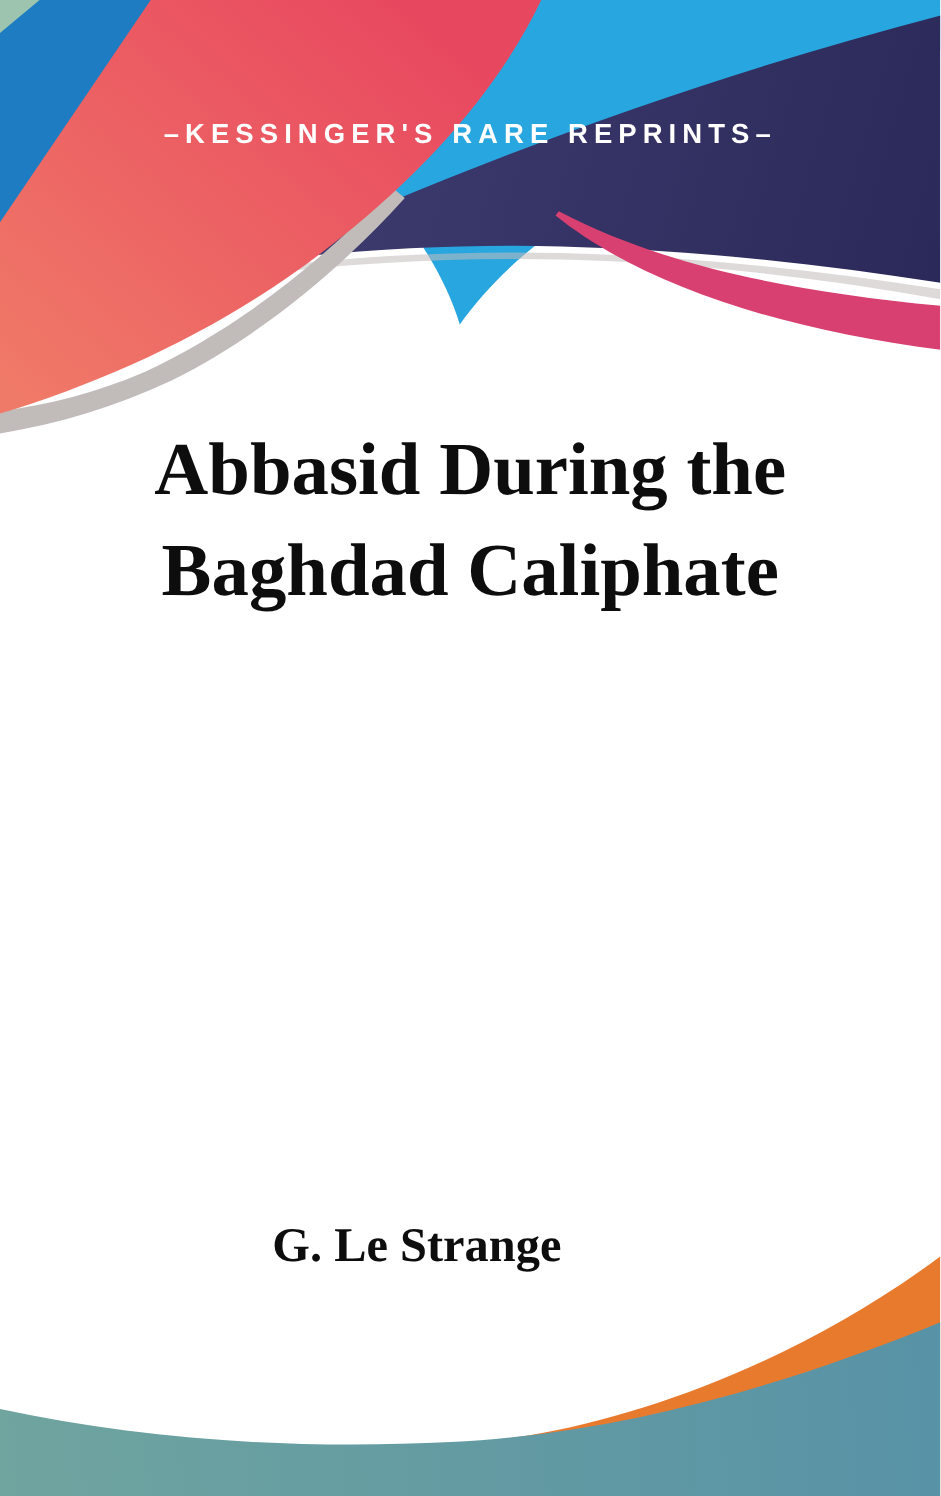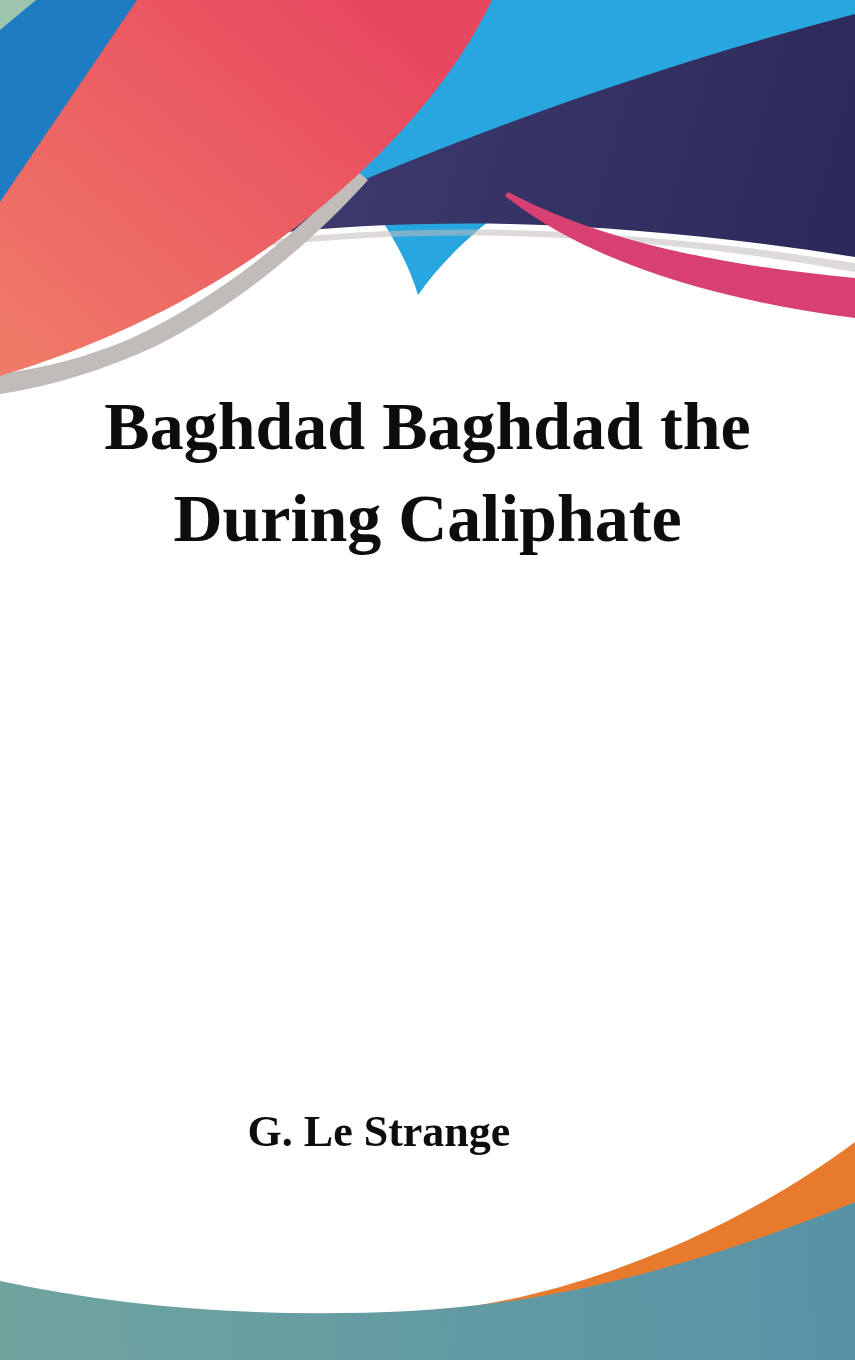--- a/index.html
+++ b/index.html
@@ -95,21 +95,22 @@
 
     <path d="M33,0 L137,0 L0,202 L0,28 Z" fill="#1e7dc2"></path>
 
     <path d="M0,0 L36,0 L0,30 Z" fill="#9cc4ae"></path>
 
     <path d="M855,1142 C740,1228 600,1285 480,1305 C410,1316 350,1320 295,1319 L295,1360 L855,1360 Z" fill="#e87a2e"></path>
 
     <path fill="url(#tealGrad)" d="M0,1281 C130,1309 270,1318 410,1311 C570,1303 720,1257 855,1202 L855,1360 L0,1360 Z"></path>
   </svg>
 
+  <div class="banner-text">–KESSINGER'S RARE REPRINTS–</div>
 
   <div class="title-block">
-    <div>Baghdad Baghdad the</div>
-    <div>During Caliphate</div>
+    <div>Abbasid During the</div>
+    <div>Baghdad Caliphate</div>
   </div>
 
   <div class="author-line">G. Le Strange</div>
 
 </div>
 
 </body></html>

